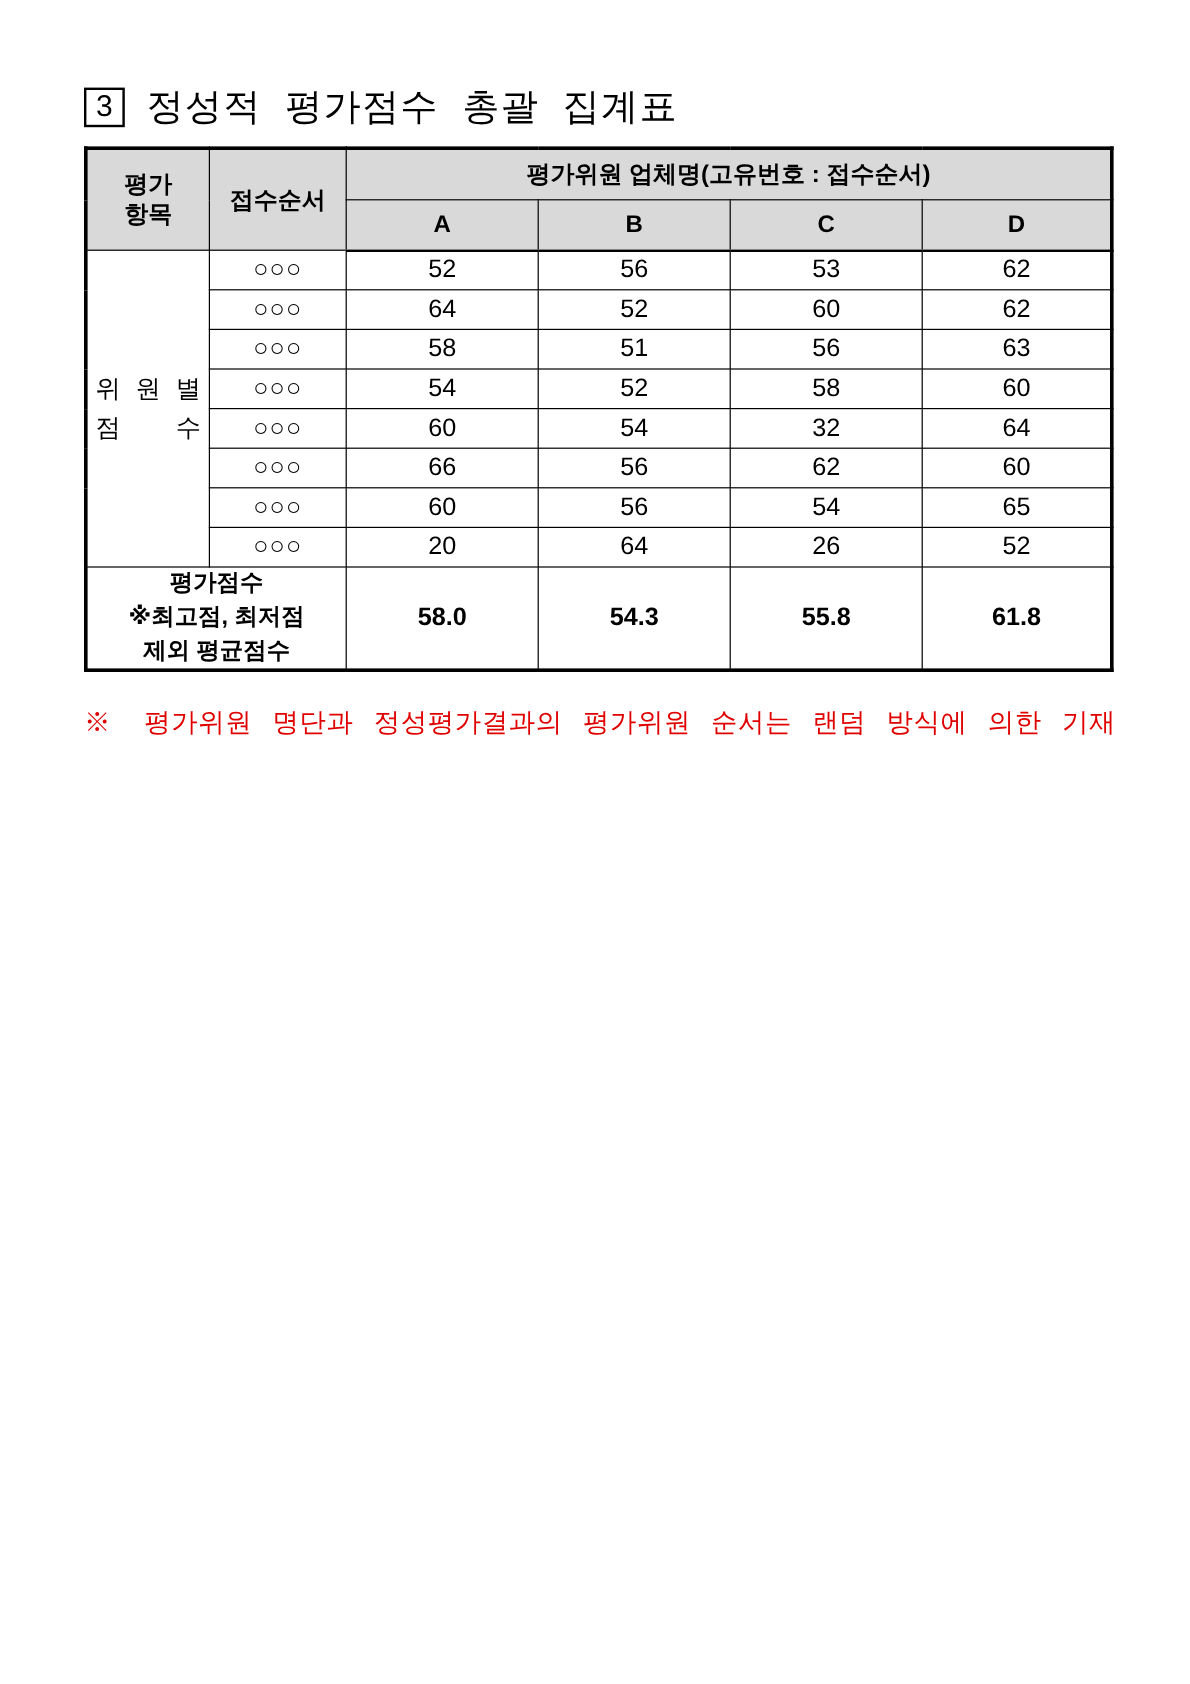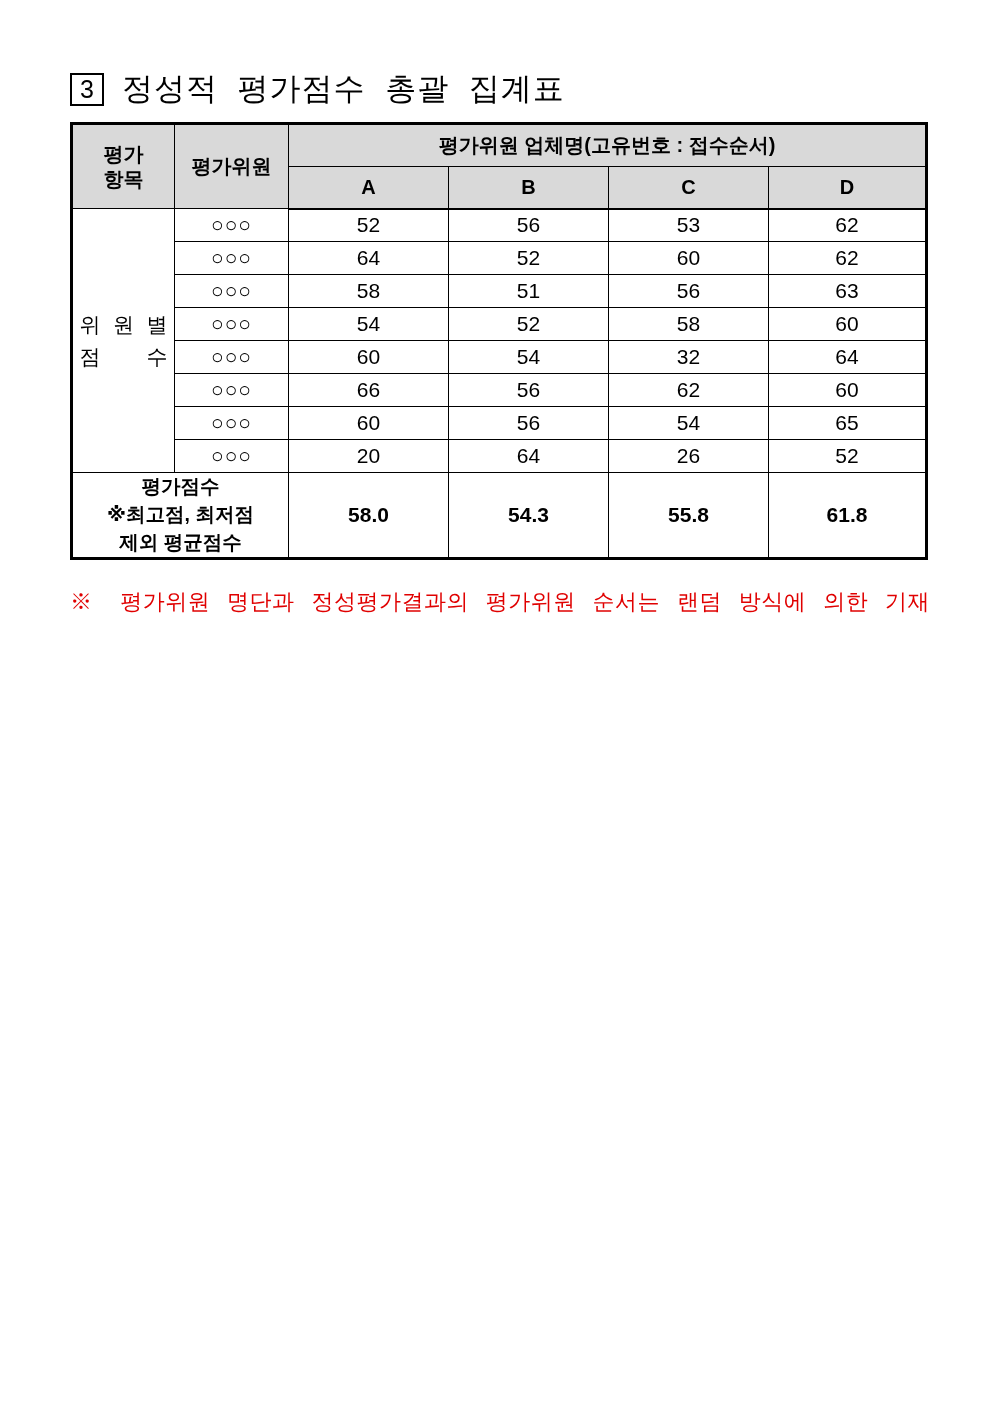--- a/index.html
+++ b/index.html
@@ -138,21 +138,21 @@
       <col style="width:158px">
     </colgroup>
     <thead>
       <tr class="hrow1">
         <th rowspan="2">
           <div class="hdr-two-line">
             <div>평가</div>
             <div>항목</div>
           </div>
         </th>
-        <th rowspan="2">평가위원</th>
+        <th rowspan="2">접수순서</th>
         <th colspan="4">평가위원 업체명(고유번호 : 접수순서)</th>
       </tr>
       <tr class="hrow2">
         <th>A</th>
         <th>B</th>
         <th>C</th>
         <th>D</th>
       </tr>
     </thead>
     <tbody>

